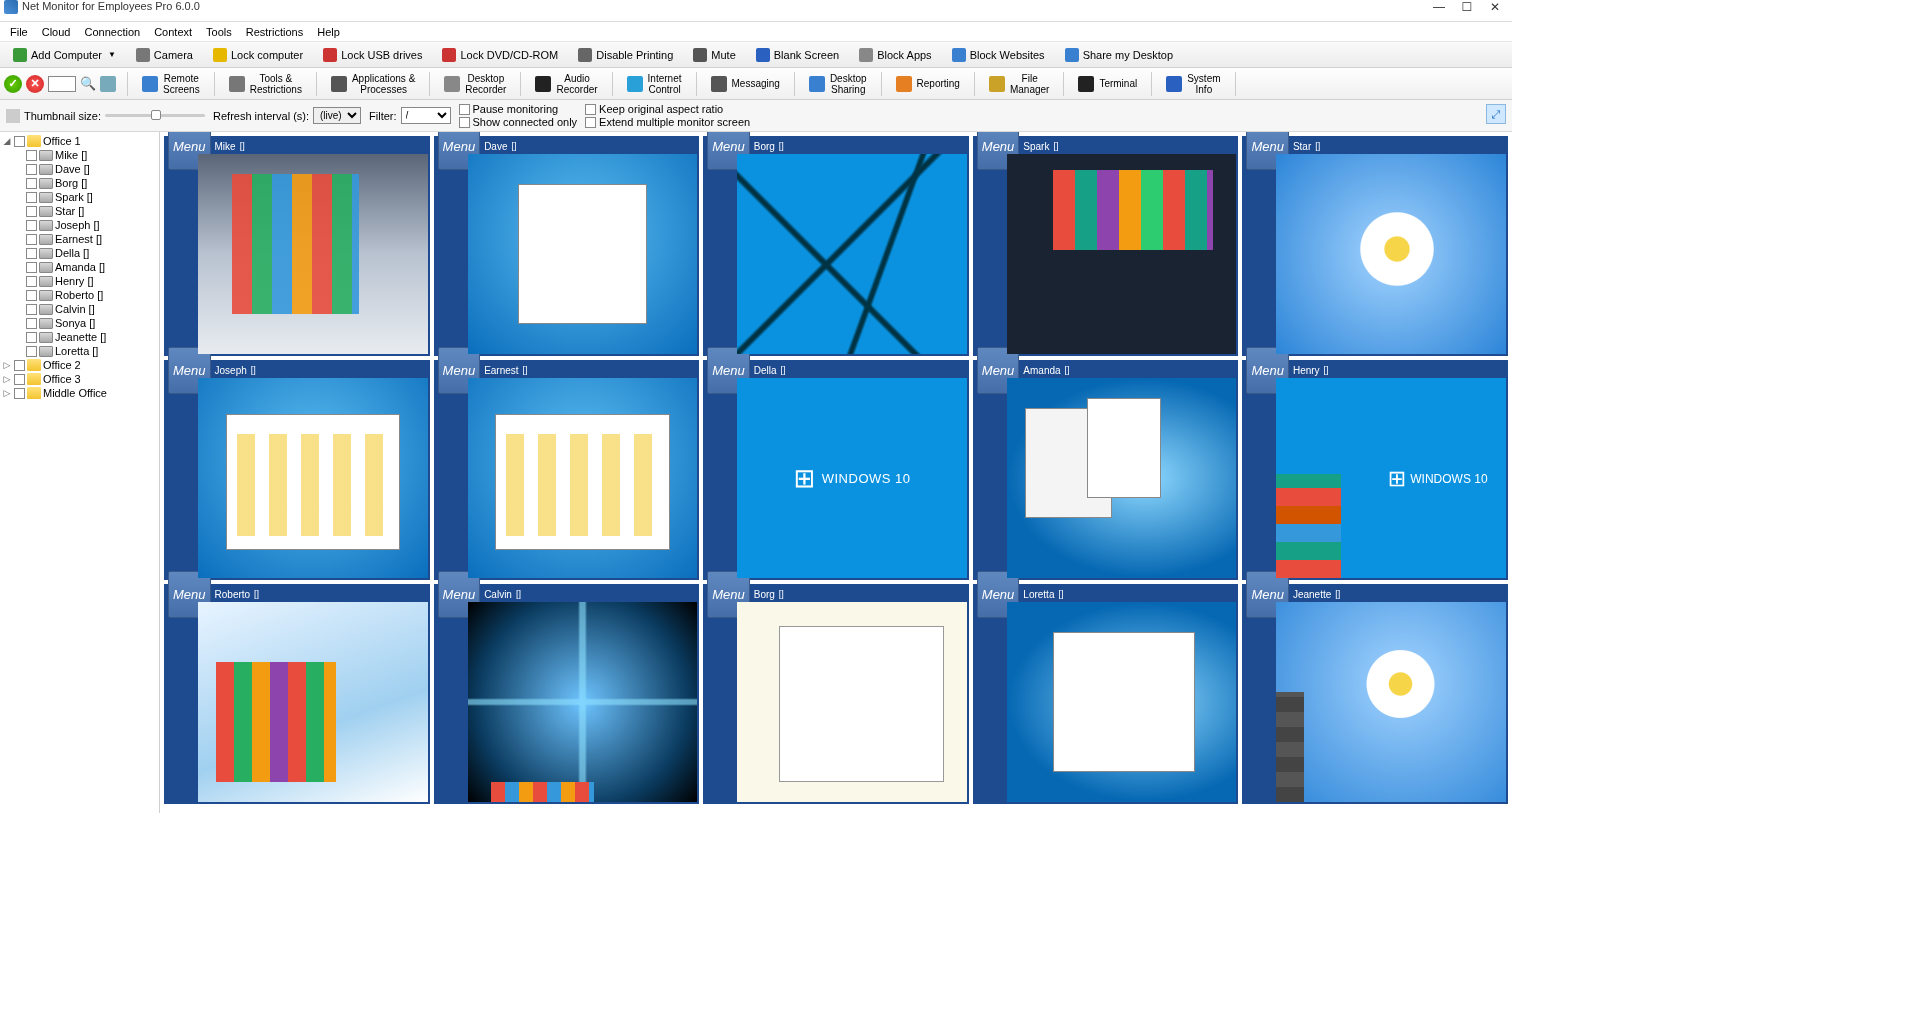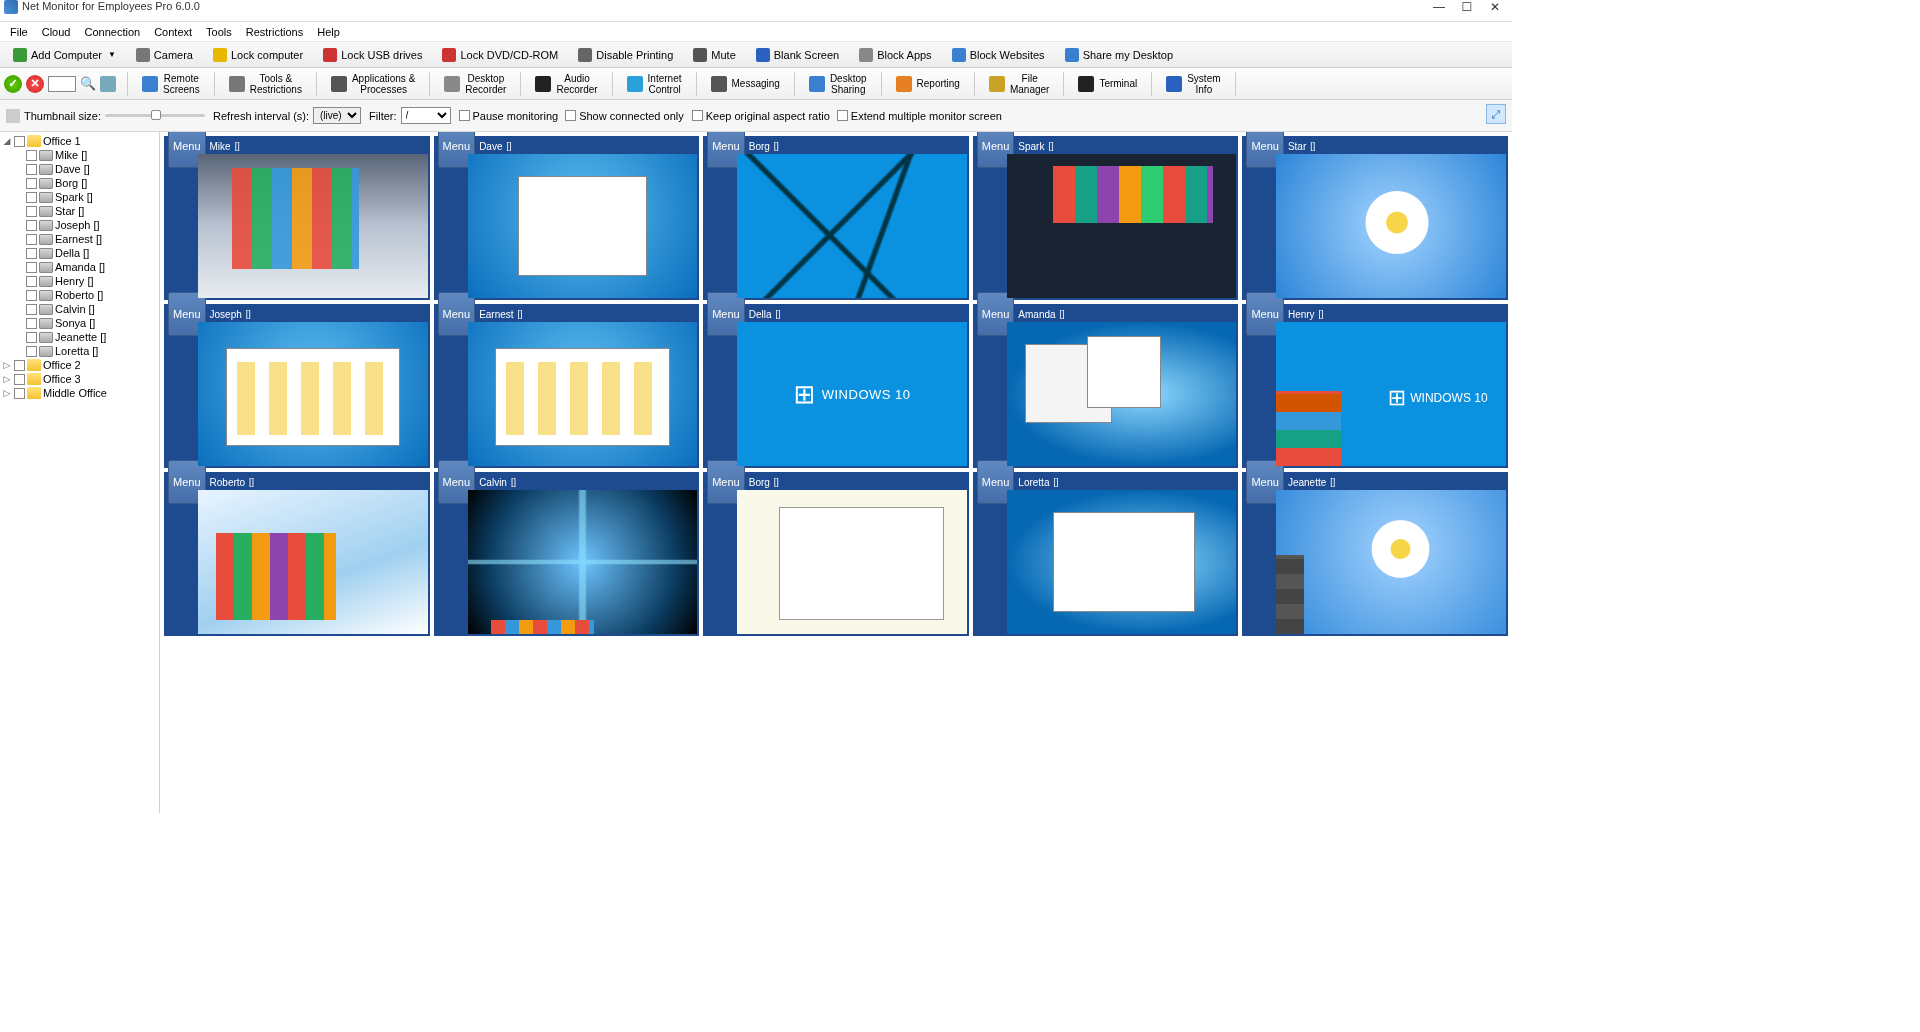--- a/index.html
+++ b/index.html
@@ -32,41 +32,41 @@
 .tb2-ico { width: 16px; height: 16px; border-radius: 2px; }
 .tb2-label { font-size: 10px; text-align: center; white-space: pre-line; line-height: 1.1; }
 
 .viewbar { height: 32px; background: #f6f6f6; display: flex; align-items: center; padding: 0 6px; gap: 8px; border-bottom: 1px solid #d8d8d8; font-size: 11px; position: relative; }
 .slider-wrap { display: flex; align-items: center; gap: 4px; }
 .slider-icon { width: 14px; height: 14px; background: #ccc; }
 .slider-track { width: 100px; height: 3px; background: #ccc; position: relative; border-radius: 2px; }
 .slider-thumb { position: absolute; top: -4px; width: 10px; height: 10px; background: #fff; border: 1px solid #888; border-radius: 2px; }
 .refresh-select { height: 17px; border: 1px solid #888; font-size: 10px; padding: 0 2px; }
 .filter-select { width: 50px; height: 17px; border: 1px solid #888; font-size: 10px; background: #fff; }
-.chk-col { display: flex; gap: 7px; }
+.chk-col { display: flex; flex-direction: column; gap: 1px; }
 .chk-row { display: flex; align-items: center; gap: 3px; font-size: 10px; }
 .chk { width: 11px; height: 11px; border: 1px solid #888; background: #fff; }
 .expand-btn { position: absolute; right: 6px; top: 4px; width: 20px; height: 20px; background: #d0e8ff; border: 1px solid #8ab8e0; cursor: pointer; display: flex; align-items: center; justify-content: center; font-size: 11px; color: #2070c0; }
 
 .main { display: flex; height: 681px; }
 .tree-panel { width: 160px; background: #fff; border-right: 1px solid #d0d0d0; overflow: auto; padding: 2px; }
 .tree-row { display: flex; align-items: center; gap: 2px; padding: 1px 0; font-size: 11px; cursor: pointer; white-space: nowrap; }
 .tree-toggle { width: 10px; font-size: 9px; color: #666; text-align: center; }
 .tree-chk { width: 11px; height: 11px; border: 1px solid #888; background: #fff; flex-shrink: 0; }
 .folder-ico { width: 14px; height: 12px; background: linear-gradient(#ffe27a,#f4c430); border-radius: 1px; flex-shrink: 0; }
 .pc-ico { width: 14px; height: 11px; background: linear-gradient(#d8d8d8,#aaa); border: 1px solid #888; border-radius: 1px; flex-shrink: 0; }
 
 .thumbs-panel { flex: 1; background: #fff; overflow: auto; padding: 4px; }
 .thumbs-grid { display: grid; grid-template-columns: repeat(5, 1fr); gap: 4px; }
 .thumb { border: 2px solid #1e4b8f; background: #1e4b8f; display: flex; flex-direction: column; cursor: pointer; }
 .thumb-hdr { display: flex; align-items: center; gap: 4px; padding: 1px 2px; height: 16px; }
-.thumb-menu { background: linear-gradient(#6088c0,#456da8); color: #fff; font-size: 11px; padding: 15px 4px; border: 1px solid #3a5a8a; border-radius: 2px; cursor: pointer; }
+.thumb-menu { background: linear-gradient(#6088c0,#456da8); color: #fff; font-size: 13px; padding: 15px 4px; border: 1px solid #3a5a8a; border-radius: 2px; cursor: pointer; font-style: italic; }
 .thumb-name { color: #fff; font-size: 10px; }
 .thumb-ci { color: #fff; font-size: 9px; }
-.thumb-img { height: 144px; background: #0a6ebd; position: relative; overflow: hidden; margin-left: 32px; }
+.thumb-img { height: 200px; background: #0a6ebd; position: relative; overflow: hidden; margin-left: 32px; }
 
 
 .ss-win10dark { background: linear-gradient(180deg,#5a6578 0%,#b8c2d0 50%,#e8ecf0 100%); }
 .ss-win10dark::after { content:''; position:absolute; left:15%; top:10%; width:55%; height:70%; background: repeating-linear-gradient(90deg,#e74c3c 0 20px,#27ae60 20px 40px,#3498db 40px 60px,#f39c12 60px 80px); opacity:.9; }
 .ss-bluelight { background: radial-gradient(circle at 50% 40%,#5dbef0,#0a6ebd); }
 .ss-bluelight .fw { position:absolute; left:22%; top:15%; width:56%; height:70%; background:#fff; border:1px solid #888; }
 .ss-bluelines { background:#0a92e0; }
 .ss-bluelines::before { content:''; position:absolute; inset:0; background: linear-gradient(135deg,transparent 45%,#034 46%,#034 47%,transparent 48%), linear-gradient(45deg,transparent 40%,#034 41%,#034 42%,transparent 43%), linear-gradient(110deg,transparent 60%,#034 61%,#034 62%,transparent 63%); }
 .ss-tiles { background:#1a2332; }
 .ss-tiles::after { content:''; position:absolute; left:20%; top:8%; width:70%; height:40%; background: repeating-linear-gradient(90deg,#e74c3c 0 22px,#16a085 22px 44px,#8e44ad 44px 66px,#f39c12 66px 88px,#2ecc71 88px 110px); }

